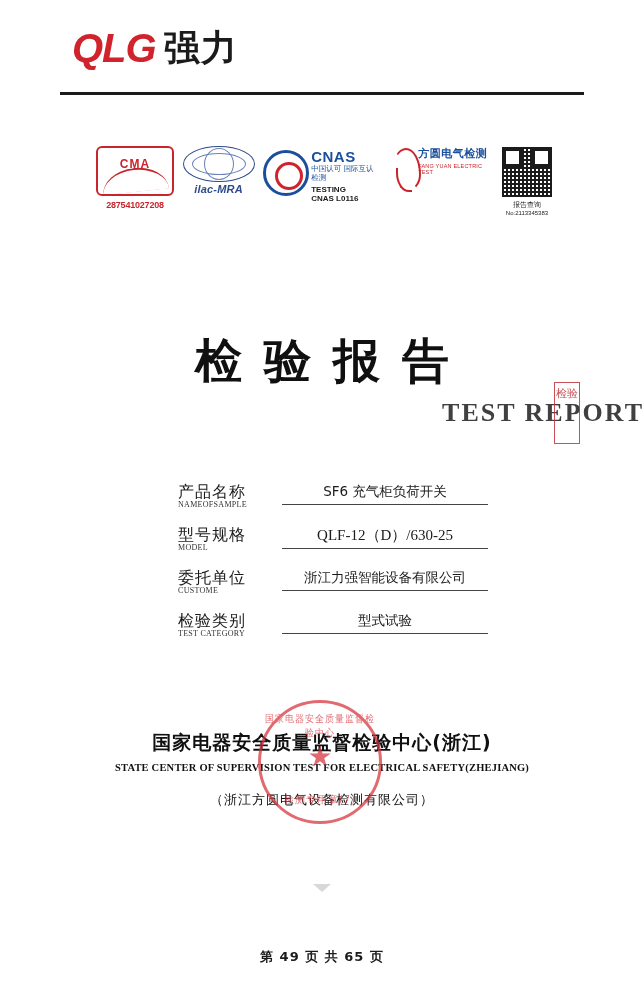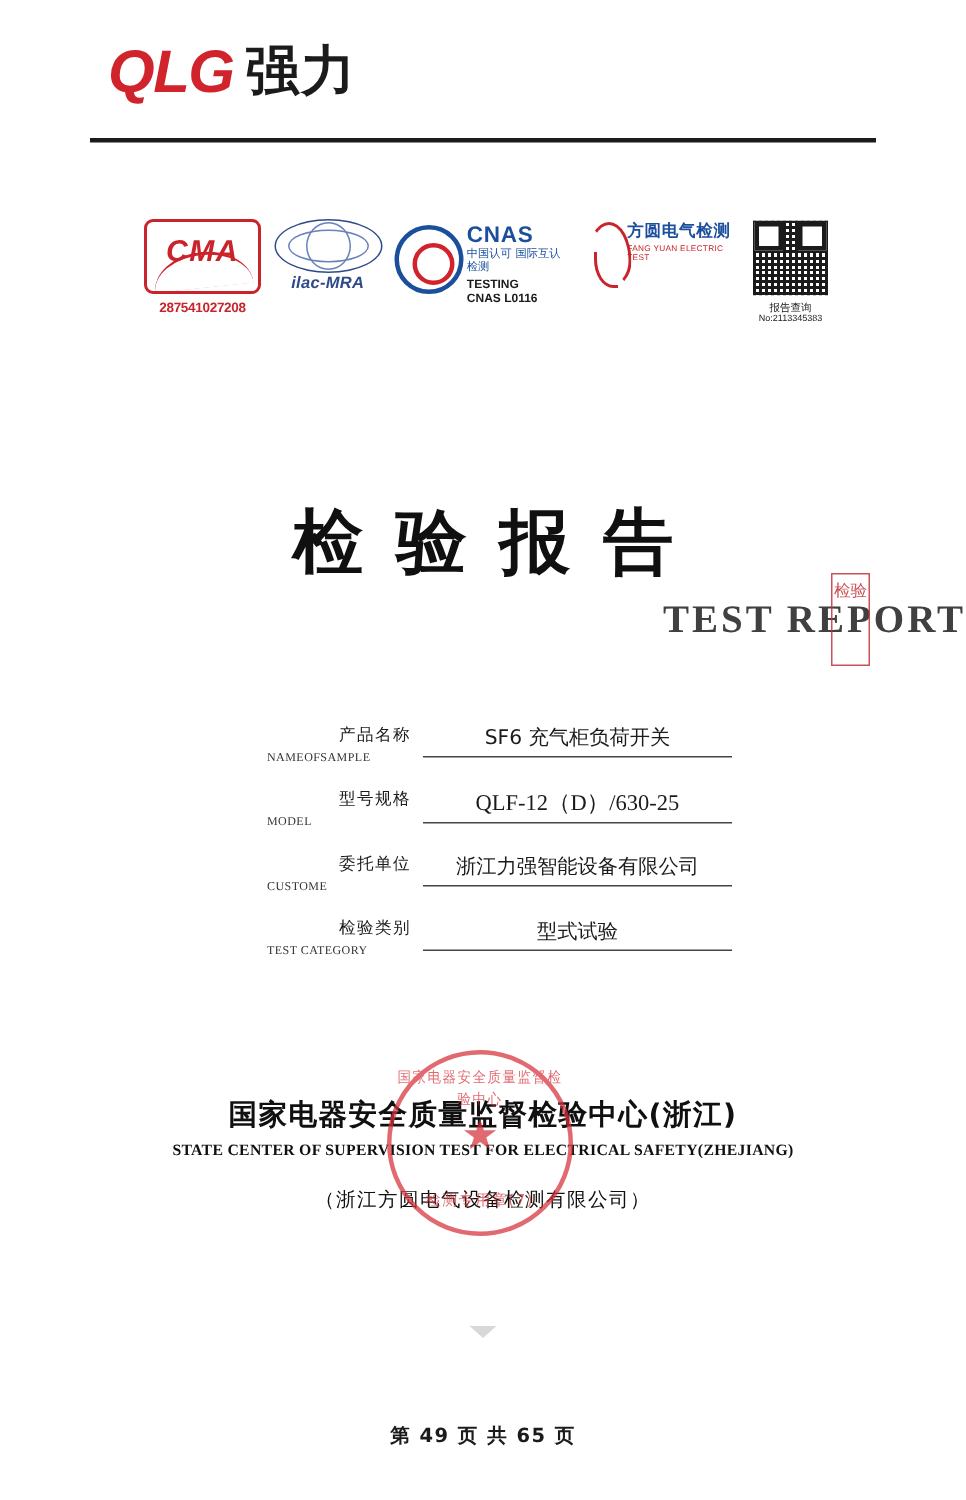--- a/index.html
+++ b/index.html
@@ -72,23 +72,22 @@
     width: 74px;
     height: 46px;
     border: 2px solid #c9242c;
     border-radius: 6px;
     position: relative;
     overflow: hidden;
   }
   .cma-text {
     position: absolute;
     left: 0; right: 0; top: 9px;
-    font-size: 20px;
-    font-weight: bold;
-    font-style: italic;
+    font-size: 12px;
+    font-weight: bold;
     color: #c9242c;
     letter-spacing: 1px;
   }
   .cma-swoosh {
     position: absolute;
     left: 4px; bottom: 2px;
     width: 66px; height: 22px;
     border-top: 2px solid #c9242c;
     border-radius: 50%/100% 100% 0 0;
     transform: rotate(-6deg);
@@ -260,24 +259,23 @@
     width: 310px;
   }
   .field {
     position: relative;
     height: 43px;
   }
   .f-label-cn {
     position: absolute;
     left: 0; top: 0;
     font-family: "DejaVu Sans", sans-serif;
-    font-size: 11px;
+    font-size: 16px;
     color: #1b1b1b;
     letter-spacing: 1px;
-    margin-left: 48px;
   }
   .f-label-en {
     position: absolute;
     left: 0; top: 18px;
     font-family: "Liberation Serif", serif;
     font-size: 8px;
     color: #333;
     letter-spacing: 0.3px;
   }
   .f-value {

